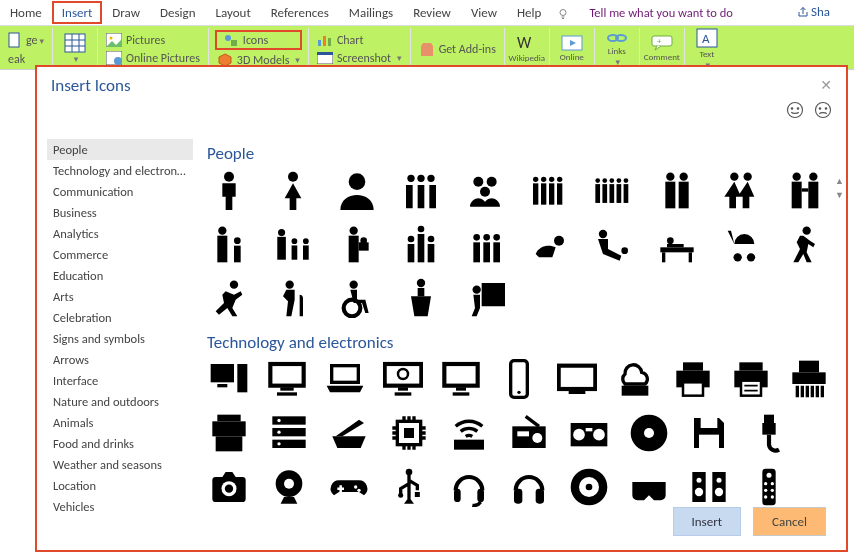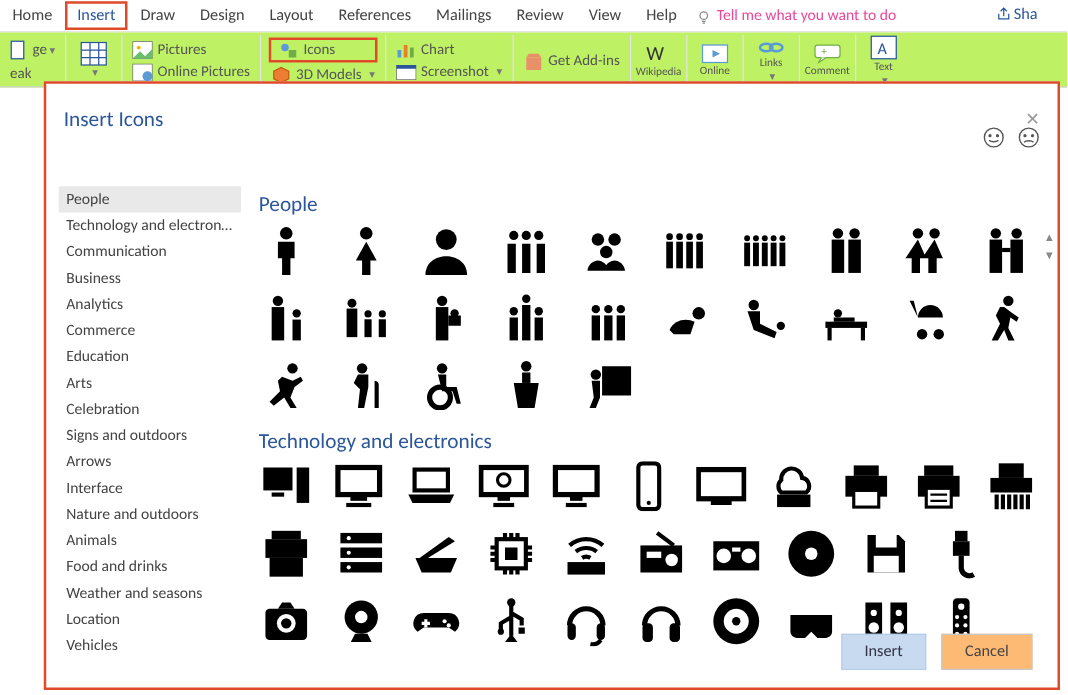--- a/index.html
+++ b/index.html
@@ -1,36 +1,36 @@
 <!DOCTYPE html>
 <html><head>
 <meta charset="utf-8">
 <style>
   * { box-sizing: border-box; margin: 0; padding: 0; font-family: "Segoe UI", Calibri, sans-serif; }
   body { background: #fff; width: 854px; height: 556px; overflow: hidden; color:#444; position:relative;}
   
   .tabs { display:flex; align-items:center; height:26px; border-bottom:1px solid #ddd; font-size:13px; }
   .tabs .tab { padding: 4px 10px; cursor:pointer; }
   .tabs .tab.active { color:#2b579a; }
-  .tabs .tellme { display:flex; align-items:flex-end; gap:4px; color:#ec4899; margin-left:6px; font-size:12.5px;}
+  .tabs .tellme { display:flex; align-items:flex-end; gap:20px; color:#701a75; margin-left:6px; font-size:12.5px;}
   .share { position:absolute; right:24px; top:4px; color:#2b579a; font-size:13px; }
   .share svg{vertical-align:-2px; margin-right:2px;}
   
   .hl { outline:2px solid #e04a2b; outline-offset:-2px; }
   
   .ribbon { height:44px; border-bottom:1px solid #d0d0d0; background:#bef264; display:flex; align-items:flex-start; padding:2px 6px 0 6px; font-size:12px; }
   .rgroup { display:flex; flex-direction:column; gap:2px; padding:0 6px; border-right:1px solid #e3e3e3; height:100%; justify-content:center;}
   .rgroup:last-child{border:none;}
   .ritem { display:flex; align-items:center; gap:4px; padding:1px 2px; color:#555; white-space:nowrap; }
   .ritem svg { flex:none; }
   .bigbtn{ width:32px; display:flex; flex-direction:column; align-items:center; font-size:10px; color:#555;}
   .dd::after{content:"▾"; font-size:9px; color:#777; margin-left:2px;}
   
   .dialog-wrap { position:absolute; left:35px; top:65px; right:6px; bottom:4px; border:2px solid #e04a2b; background:#fff; padding:0 0 58px 0;}
-  .dlg-head { display:flex; align-items:center; padding:18px 14px 6px 14px; }
+  .dlg-head { display:flex; align-items:center; padding:8px 14px 6px 14px; }
   .dlg-title { color:#2b579a; font-size:17px; font-weight:400; }
   .dlg-close { margin-left:auto; color:#999; font-size:14px; cursor:pointer;}
   .dlg-feedback { position:absolute; right:14px; top:34px; display:flex; gap:10px; color:#555;}
   .dlg-body { display:flex; height:calc(100% - 34px);margin-top:33px; }
   .cats { width:156px; border-right:0; padding: 4px 0 0 10px; font-size:12.5px; overflow:hidden;}
   .cat { padding:3px 6px; cursor:pointer; white-space:nowrap; overflow:hidden; text-overflow:ellipsis;}
   .cat.sel { background:#e9e9e9; }
   .gallery { flex:1; position:relative; padding: 4px 10px 0 14px; overflow:hidden; }
   .sec-title { color:#2b579a; font-size:17px; font-weight:400; margin:4px 0 6px 0; }
   .iconrow { display:flex; gap:20px; margin-bottom:14px; }
@@ -226,21 +226,21 @@
     <div class="cats">
       <div class="cat sel">People</div>
       <div class="cat">Technology and electronics</div>
       <div class="cat">Communication</div>
       <div class="cat">Business</div>
       <div class="cat">Analytics</div>
       <div class="cat">Commerce</div>
       <div class="cat">Education</div>
       <div class="cat">Arts</div>
       <div class="cat">Celebration</div>
-      <div class="cat">Signs and outdoors</div>
+      <div class="cat">Signs and symbols</div>
       <div class="cat">Arrows</div>
       <div class="cat">Interface</div>
       <div class="cat">Nature and outdoors</div>
       <div class="cat">Animals</div>
       <div class="cat">Food and drinks</div>
       <div class="cat">Weather and seasons</div>
       <div class="cat">Location</div>
       <div class="cat">Vehicles</div>
 
     </div>

